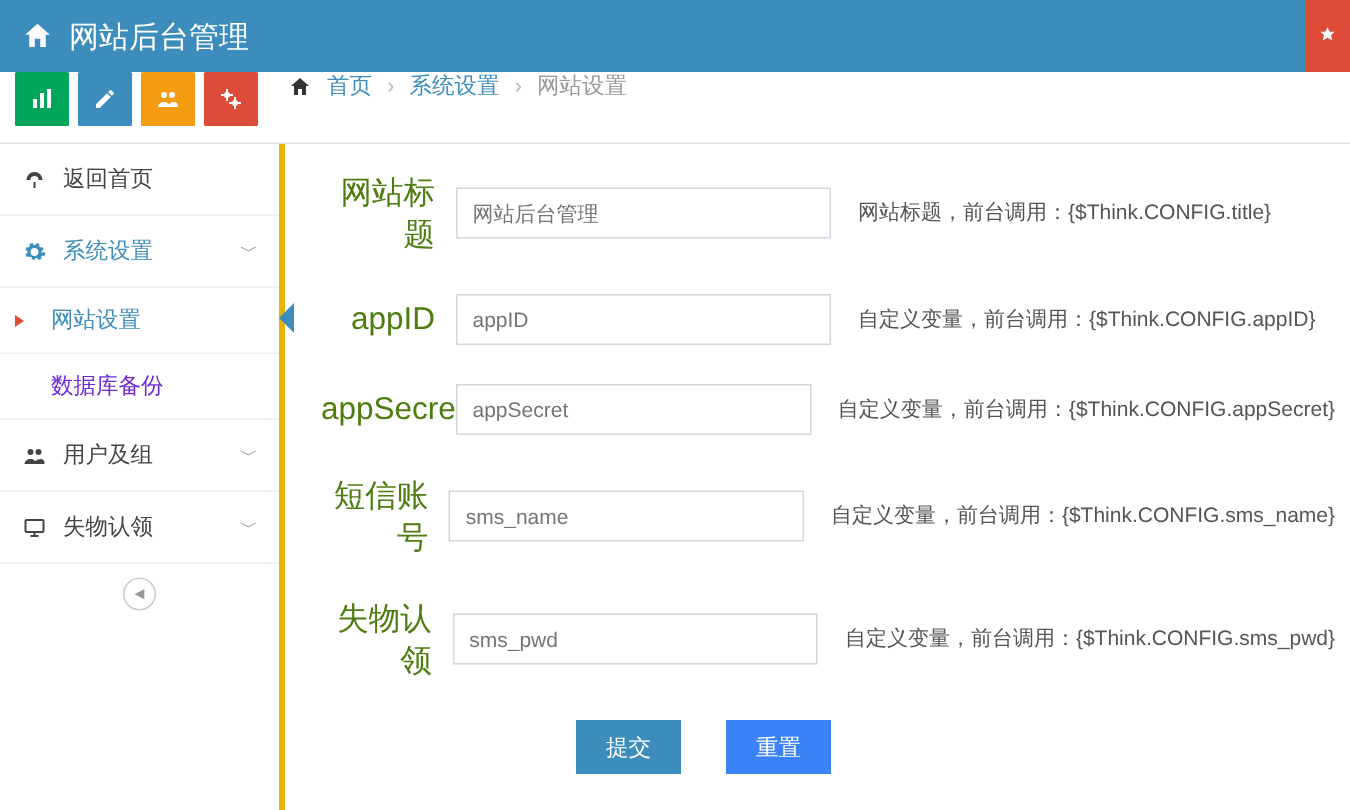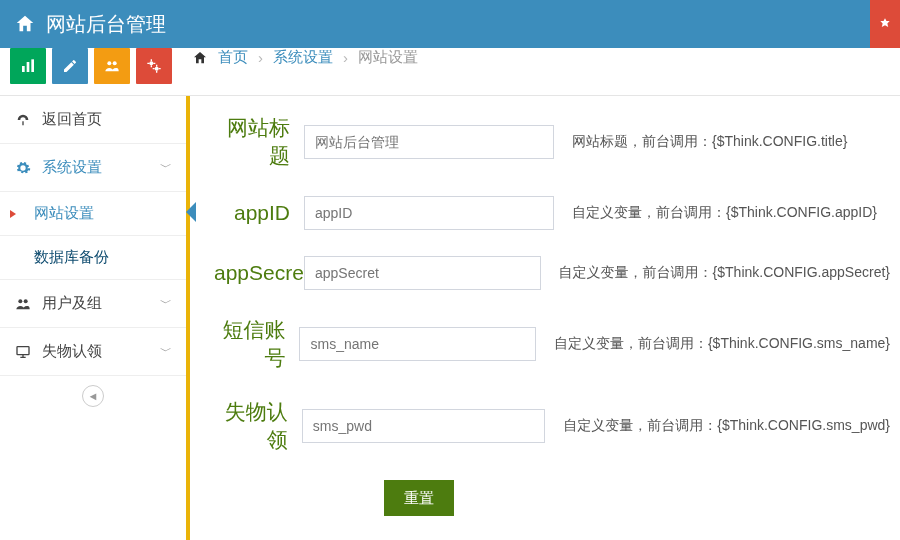--- a/index.html
+++ b/index.html
@@ -24,37 +24,37 @@
   .breadcrumb .bc-cur  { color: #999; }
 
   .content-row { display: flex; height: calc(540px - 48px - 48px); }
 
   .sidebar { width: 190px; border-right: 4px solid #eab308; position: relative; }
   .sb-item { display: flex; align-items: center; height: 48px; padding: 0 14px; border-bottom: 1px solid #eee; cursor: pointer; font-size: 15px; color: #444; justify-content: space-between; }
   .sb-item .left { display: flex; align-items: center; gap: 10px; }
   .sb-item .ico { width: 18px; display: inline-flex; justify-content: center; color: #444; }
   .sb-item.blue { color: #3c8dbc; }
   .sb-item.blue .ico { color: #3c8dbc; }
-  .sb-sub { display: flex; align-items: center; height: 44px; padding-left: 34px; border-bottom: 1px solid #eee; cursor: pointer; color: #0c4a6e; font-size: 15px; }
+  .sb-sub { display: flex; align-items: center; height: 44px; padding-left: 34px; border-bottom: 1px solid #eee; cursor: pointer; color: #6d28d9; font-size: 15px; }
   .sb-sub.active { color: #3c8dbc; position: relative; }
   .sb-sub.active::before { content: ""; position: absolute; left: 10px; top: 50%; width: 0; height: 0; border-top: 4px solid transparent; border-bottom: 4px solid transparent; border-left: 6px solid #dd4b39; transform: translateY(-50%); }
   .active-pointer { position: absolute; right: -10px; top: 106px; width: 0; height: 0; border-top: 10px solid transparent; border-bottom: 10px solid transparent; border-right: 10px solid #3c8dbc; }
   .chev { color: #999; font-size: 12px; }
   .collapse-handle { height: 40px; display: flex; align-items: center; justify-content: center; }
   .collapse-handle .circ { width: 22px; height: 22px; border: 1px solid #ccc; border-radius: 50%; display: flex; align-items: center; justify-content: center; color: #999; font-size: 11px; background:#fff; }
 
   .form-area { flex: 1; padding: 18px 10px 10px 24px; overflow: auto; }
   .form-row { display: flex; align-items: center; margin-bottom: 26px; }
   .form-row label { width: 76px; text-align: right; margin-right: 14px; color: #4d7c0f; font-size: 21px; }
   .form-row input { width: 250px; height: 34px; border: 1px solid #d2d6de; padding: 0 10px; font-size: 14px; color: #999; outline: none; }
   .form-row .hint { margin-left: 18px; color: #555; font-size: 14px; white-space: nowrap; }
   .form-actions { display: flex; gap: 30px; margin-left: 170px; margin-top: 10px; }
   .btn { width: 70px; height: 36px; border: none; color: #fff; font-size: 15px; cursor: pointer; }
   .btn-submit { background: #3c8dbc; }
-  .btn-reset  { background: #4d7c0f; }
+  .btn-reset  { background: #3b82f6; }
 </style>
 </head>
 <body>
 
 <div class="top-header">
   <span class="home-icon">
     <svg width="22" height="22" viewBox="0 0 24 24" fill="#fff">
         <path d="M12 3l9 8h-3v9h-4v-6H10v6H6v-9H3z"></path>
       </svg>
   </span>
@@ -195,16 +195,17 @@
       <label>短信账号</label>
       <input type="text" placeholder="sms_name" style="">
       <span class="hint">自定义变量，前台调用：{$Think.CONFIG.sms_name}</span>
     </div>
     <div class="form-row">
       <label>失物认领</label>
       <input type="text" placeholder="sms_pwd" style="">
       <span class="hint">自定义变量，前台调用：{$Think.CONFIG.sms_pwd}</span>
     </div>
     <div class="form-actions">
+      <button class="btn btn-submit">提交</button>
       <button class="btn btn-reset">重置</button>
     </div>
   </div>
 </div>
 
 </body></html>

